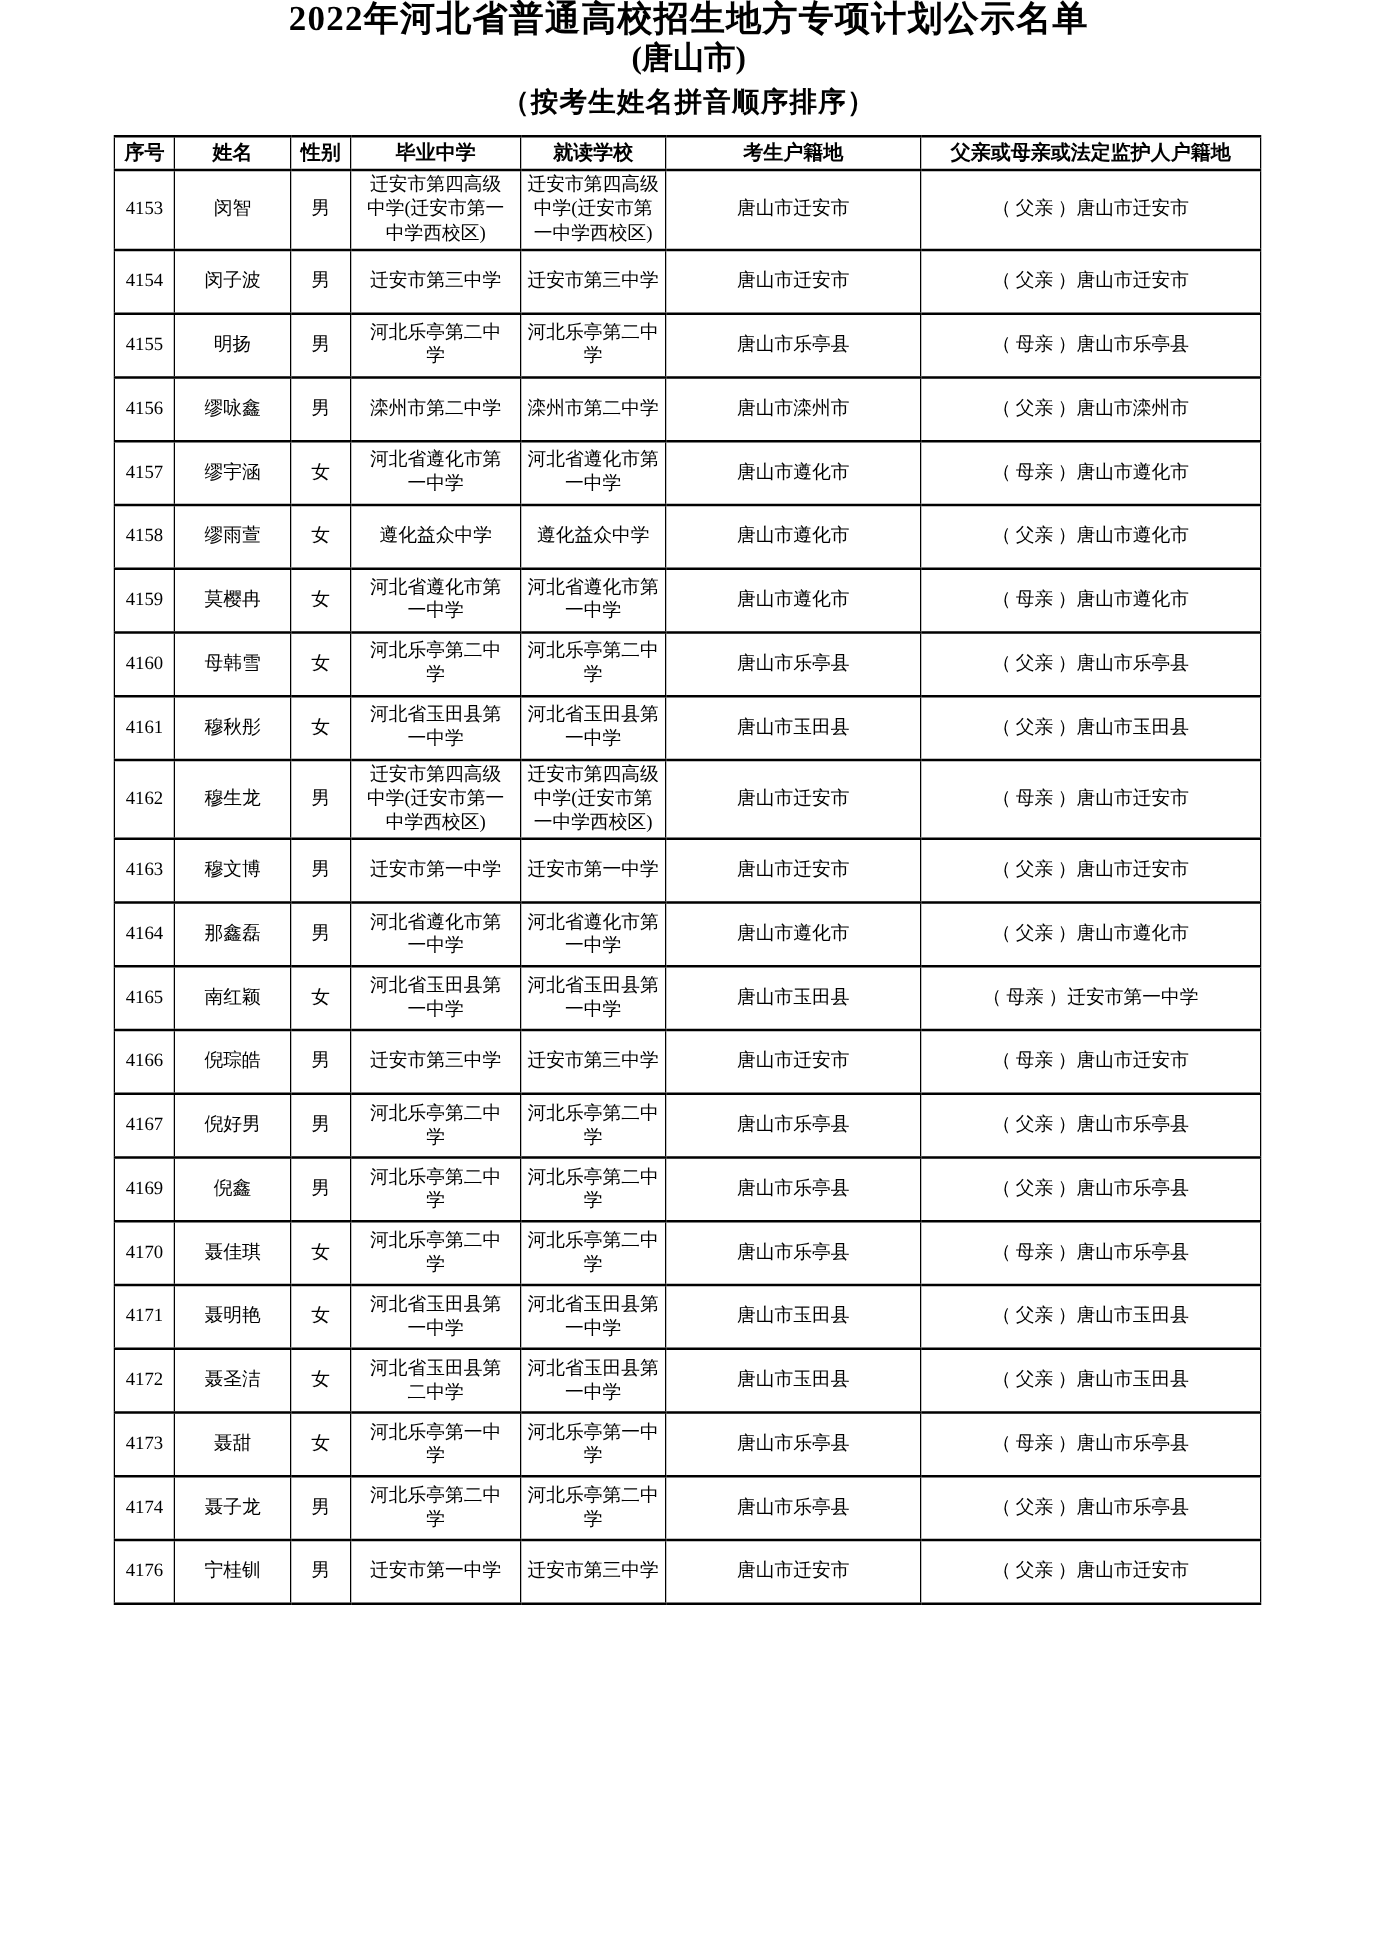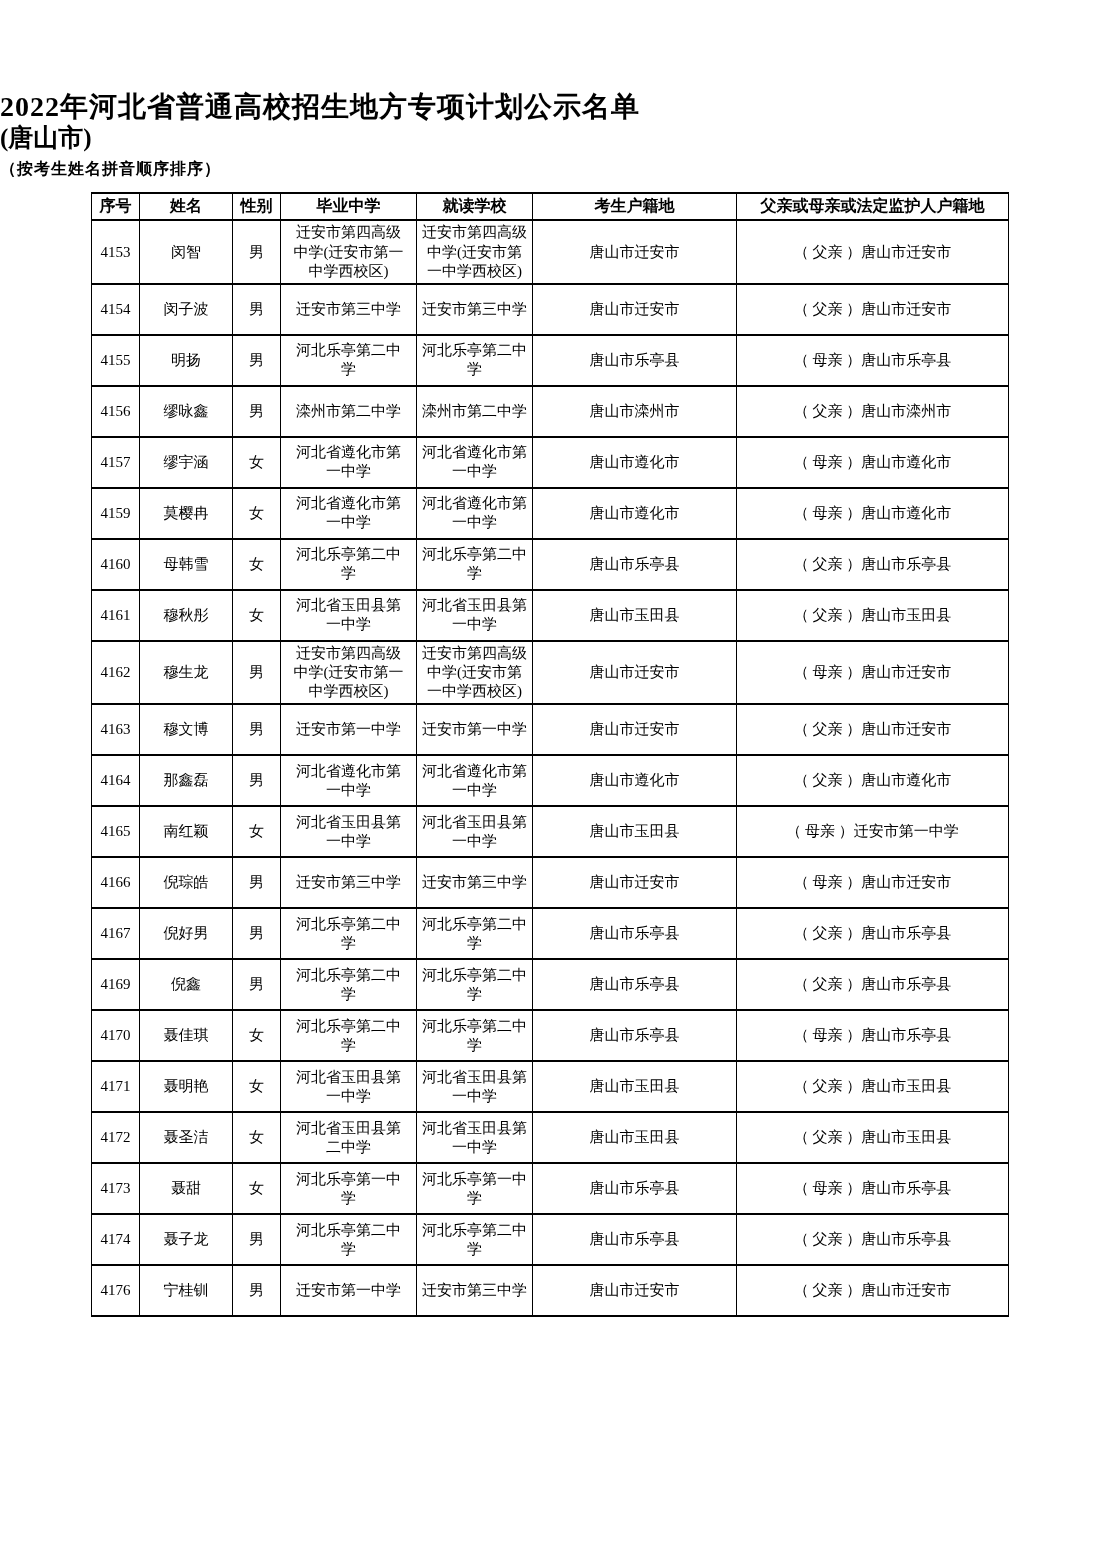--- a/index.html
+++ b/index.html
@@ -5,24 +5,24 @@
   html, body { margin: 0; padding: 0; background: #ffffff; }
   .page {
     position: relative;
     width: 1102px;
     height: 1559px;
     background: #ffffff;
     color: #000000;
     font-family: "Liberation Serif", "DejaVu Serif", serif;
     overflow: hidden;
   }
-  .title-block { padding-top: 91px; line-height: 1.15; }
+  .title-block { text-align: center; line-height: 1.15; }
   .doc-title    { font-size: 28px; font-weight: bold; letter-spacing: 1px; }
   .doc-subtitle { font-size: 25px; font-weight: bold; margin-top: 1px; }
-  .doc-sortnote { font-size: 16px; font-weight: bold; margin-top: 7px; letter-spacing: 1px; }
+  .doc-sortnote { font-size: 22px; font-weight: bold; margin-top: 7px; letter-spacing: 1px; }
 
   table.roster {
     border-collapse: collapse;
     table-layout: fixed;
     width: 917px;
     margin: 14px 0 0 91px;
   }
   .roster th, .roster td {
     border-left: 1px solid #000;
     border-right: 1px solid #000;
@@ -121,20 +121,29 @@
         <tr>
           <td class="col-no">4157</td>
           <td class="col-name">缪宇涵</td>
           <td class="col-gender">女</td>
           <td class="col-graduated_school">河北省遵化市第一中学</td>
           <td class="col-attending_school">河北省遵化市第一中学</td>
           <td class="col-candidate_registration">唐山市遵化市</td>
           <td class="col-guardian_registration">（ 母亲 ）唐山市遵化市</td>
         </tr>
         <tr>
+          <td class="col-no">4158</td>
+          <td class="col-name">缪雨萱</td>
+          <td class="col-gender">女</td>
+          <td class="col-graduated_school">遵化益众中学</td>
+          <td class="col-attending_school">遵化益众中学</td>
+          <td class="col-candidate_registration">唐山市遵化市</td>
+          <td class="col-guardian_registration">（ 父亲 ）唐山市遵化市</td>
+        </tr>
+        <tr>
           <td class="col-no">4159</td>
           <td class="col-name">莫樱冉</td>
           <td class="col-gender">女</td>
           <td class="col-graduated_school">河北省遵化市第一中学</td>
           <td class="col-attending_school">河北省遵化市第一中学</td>
           <td class="col-candidate_registration">唐山市遵化市</td>
           <td class="col-guardian_registration">（ 母亲 ）唐山市遵化市</td>
         </tr>
         <tr>
           <td class="col-no">4160</td>

